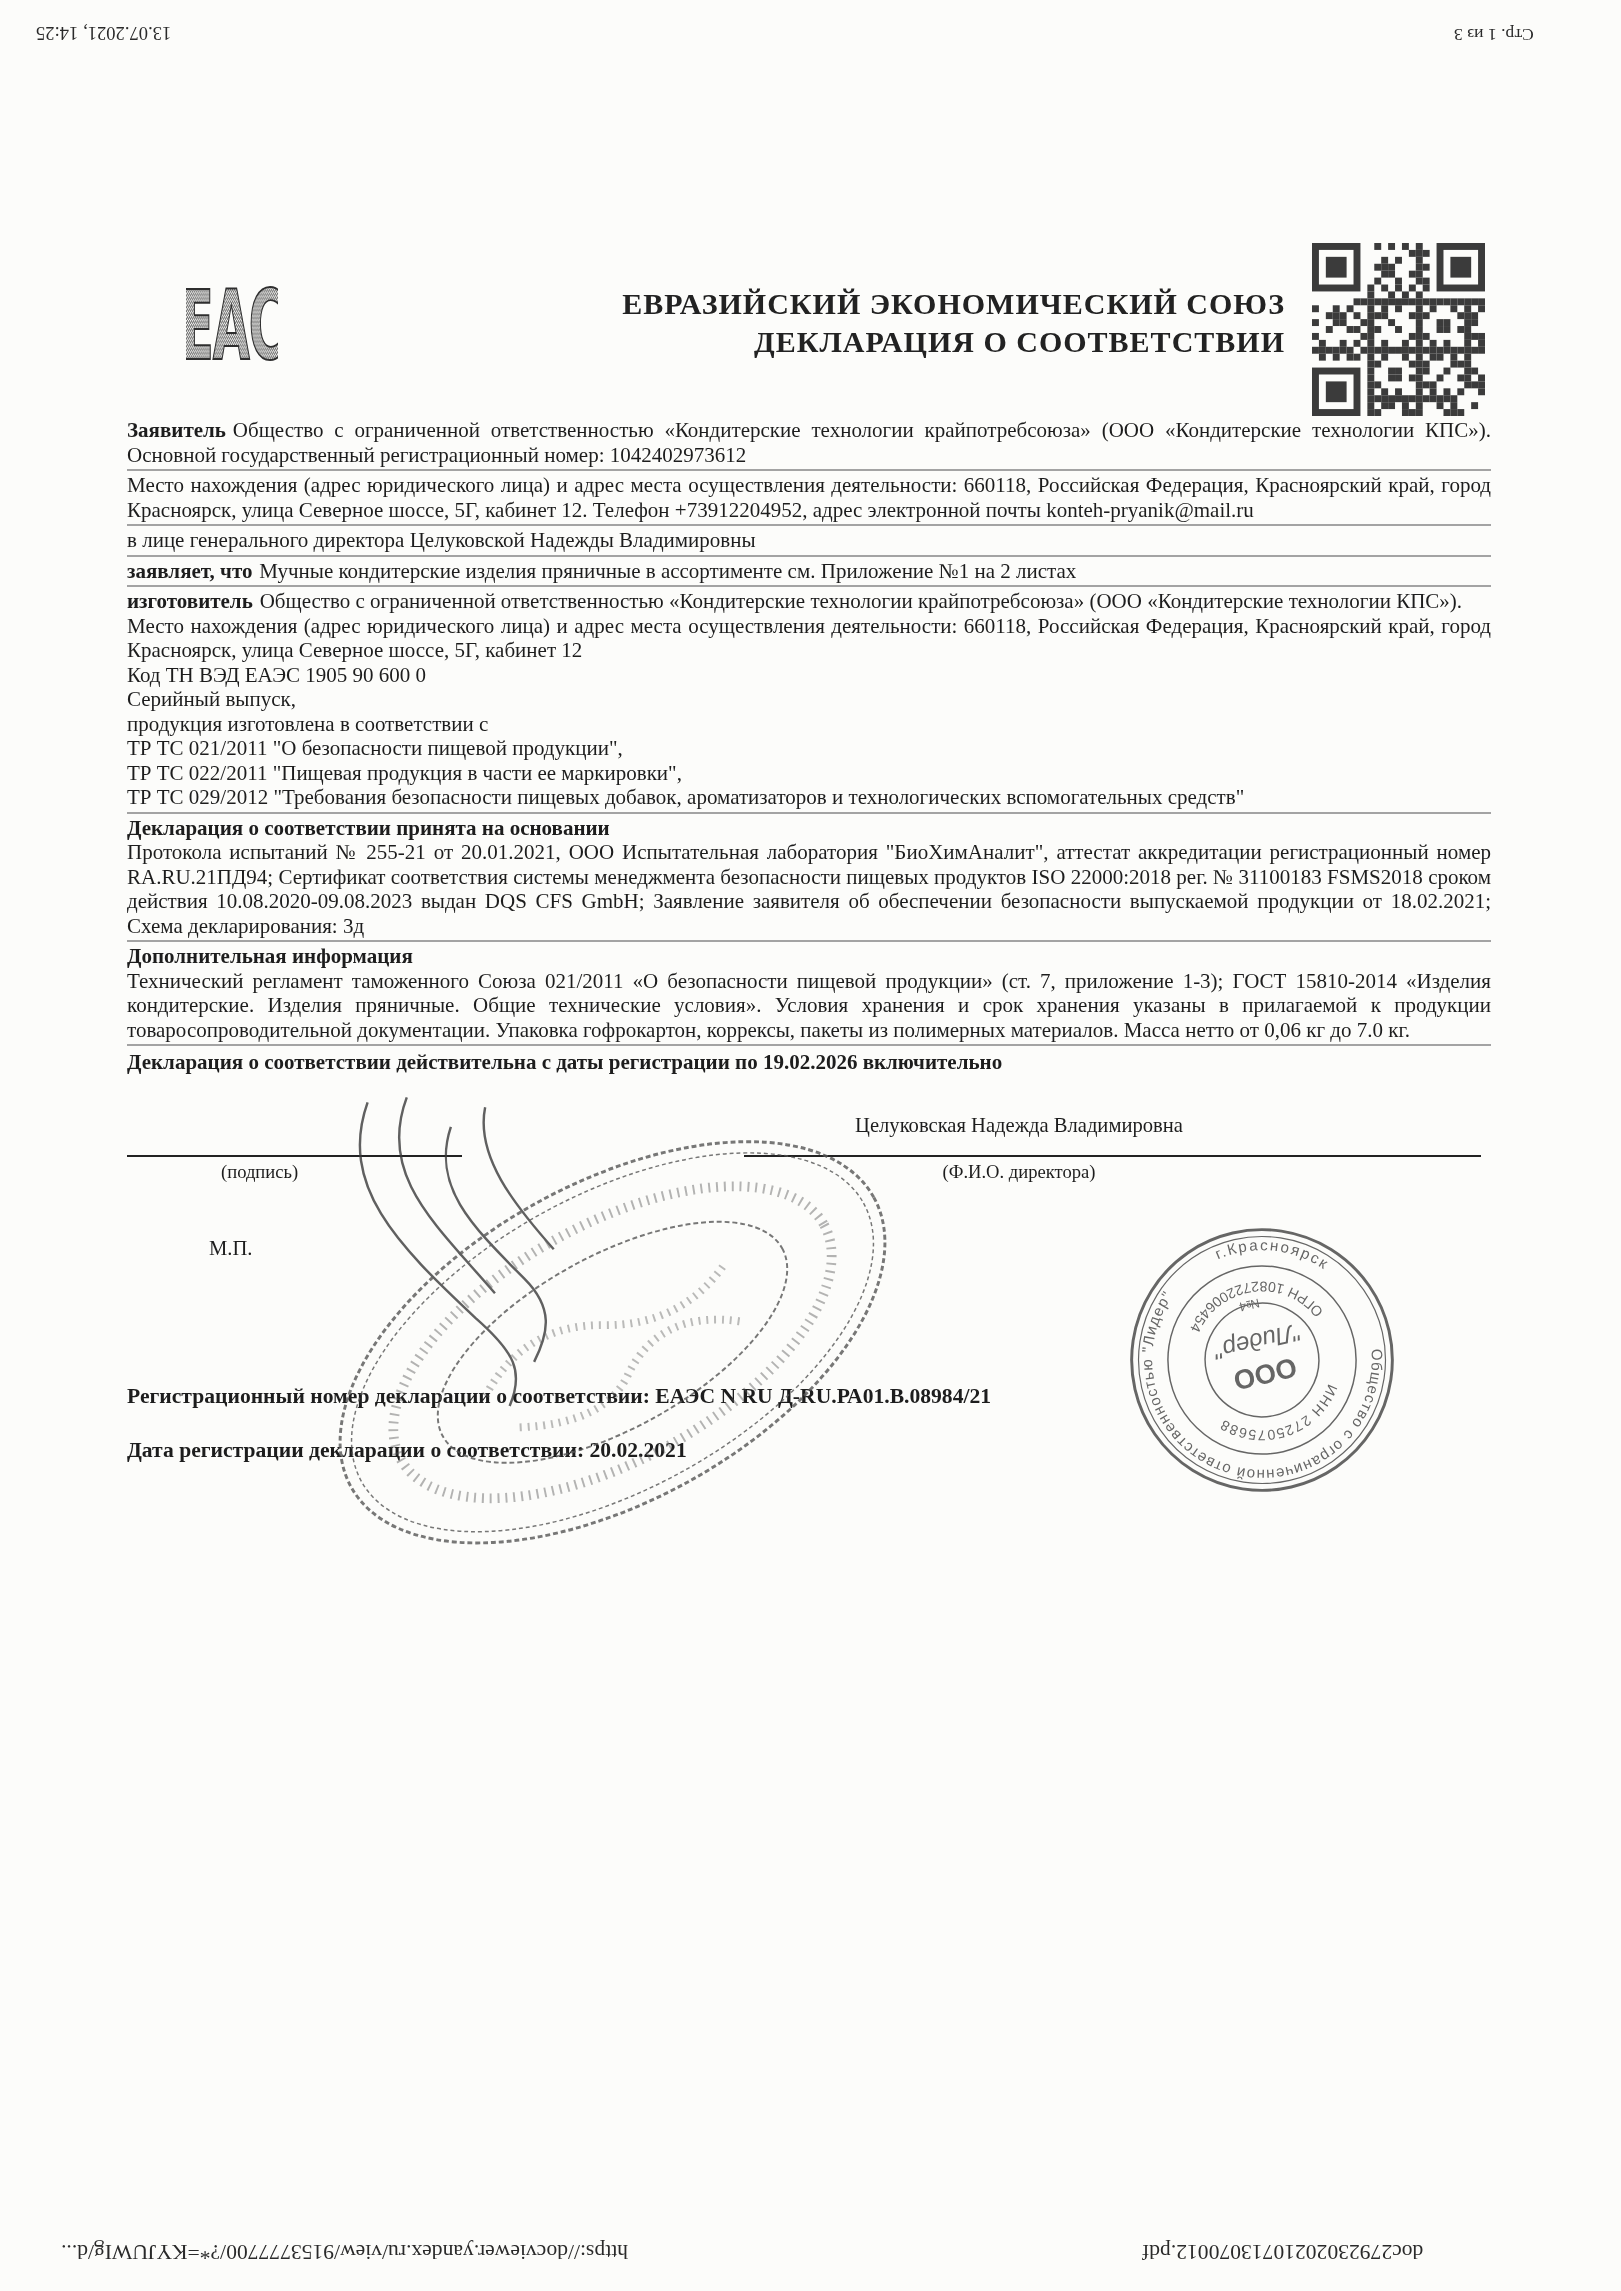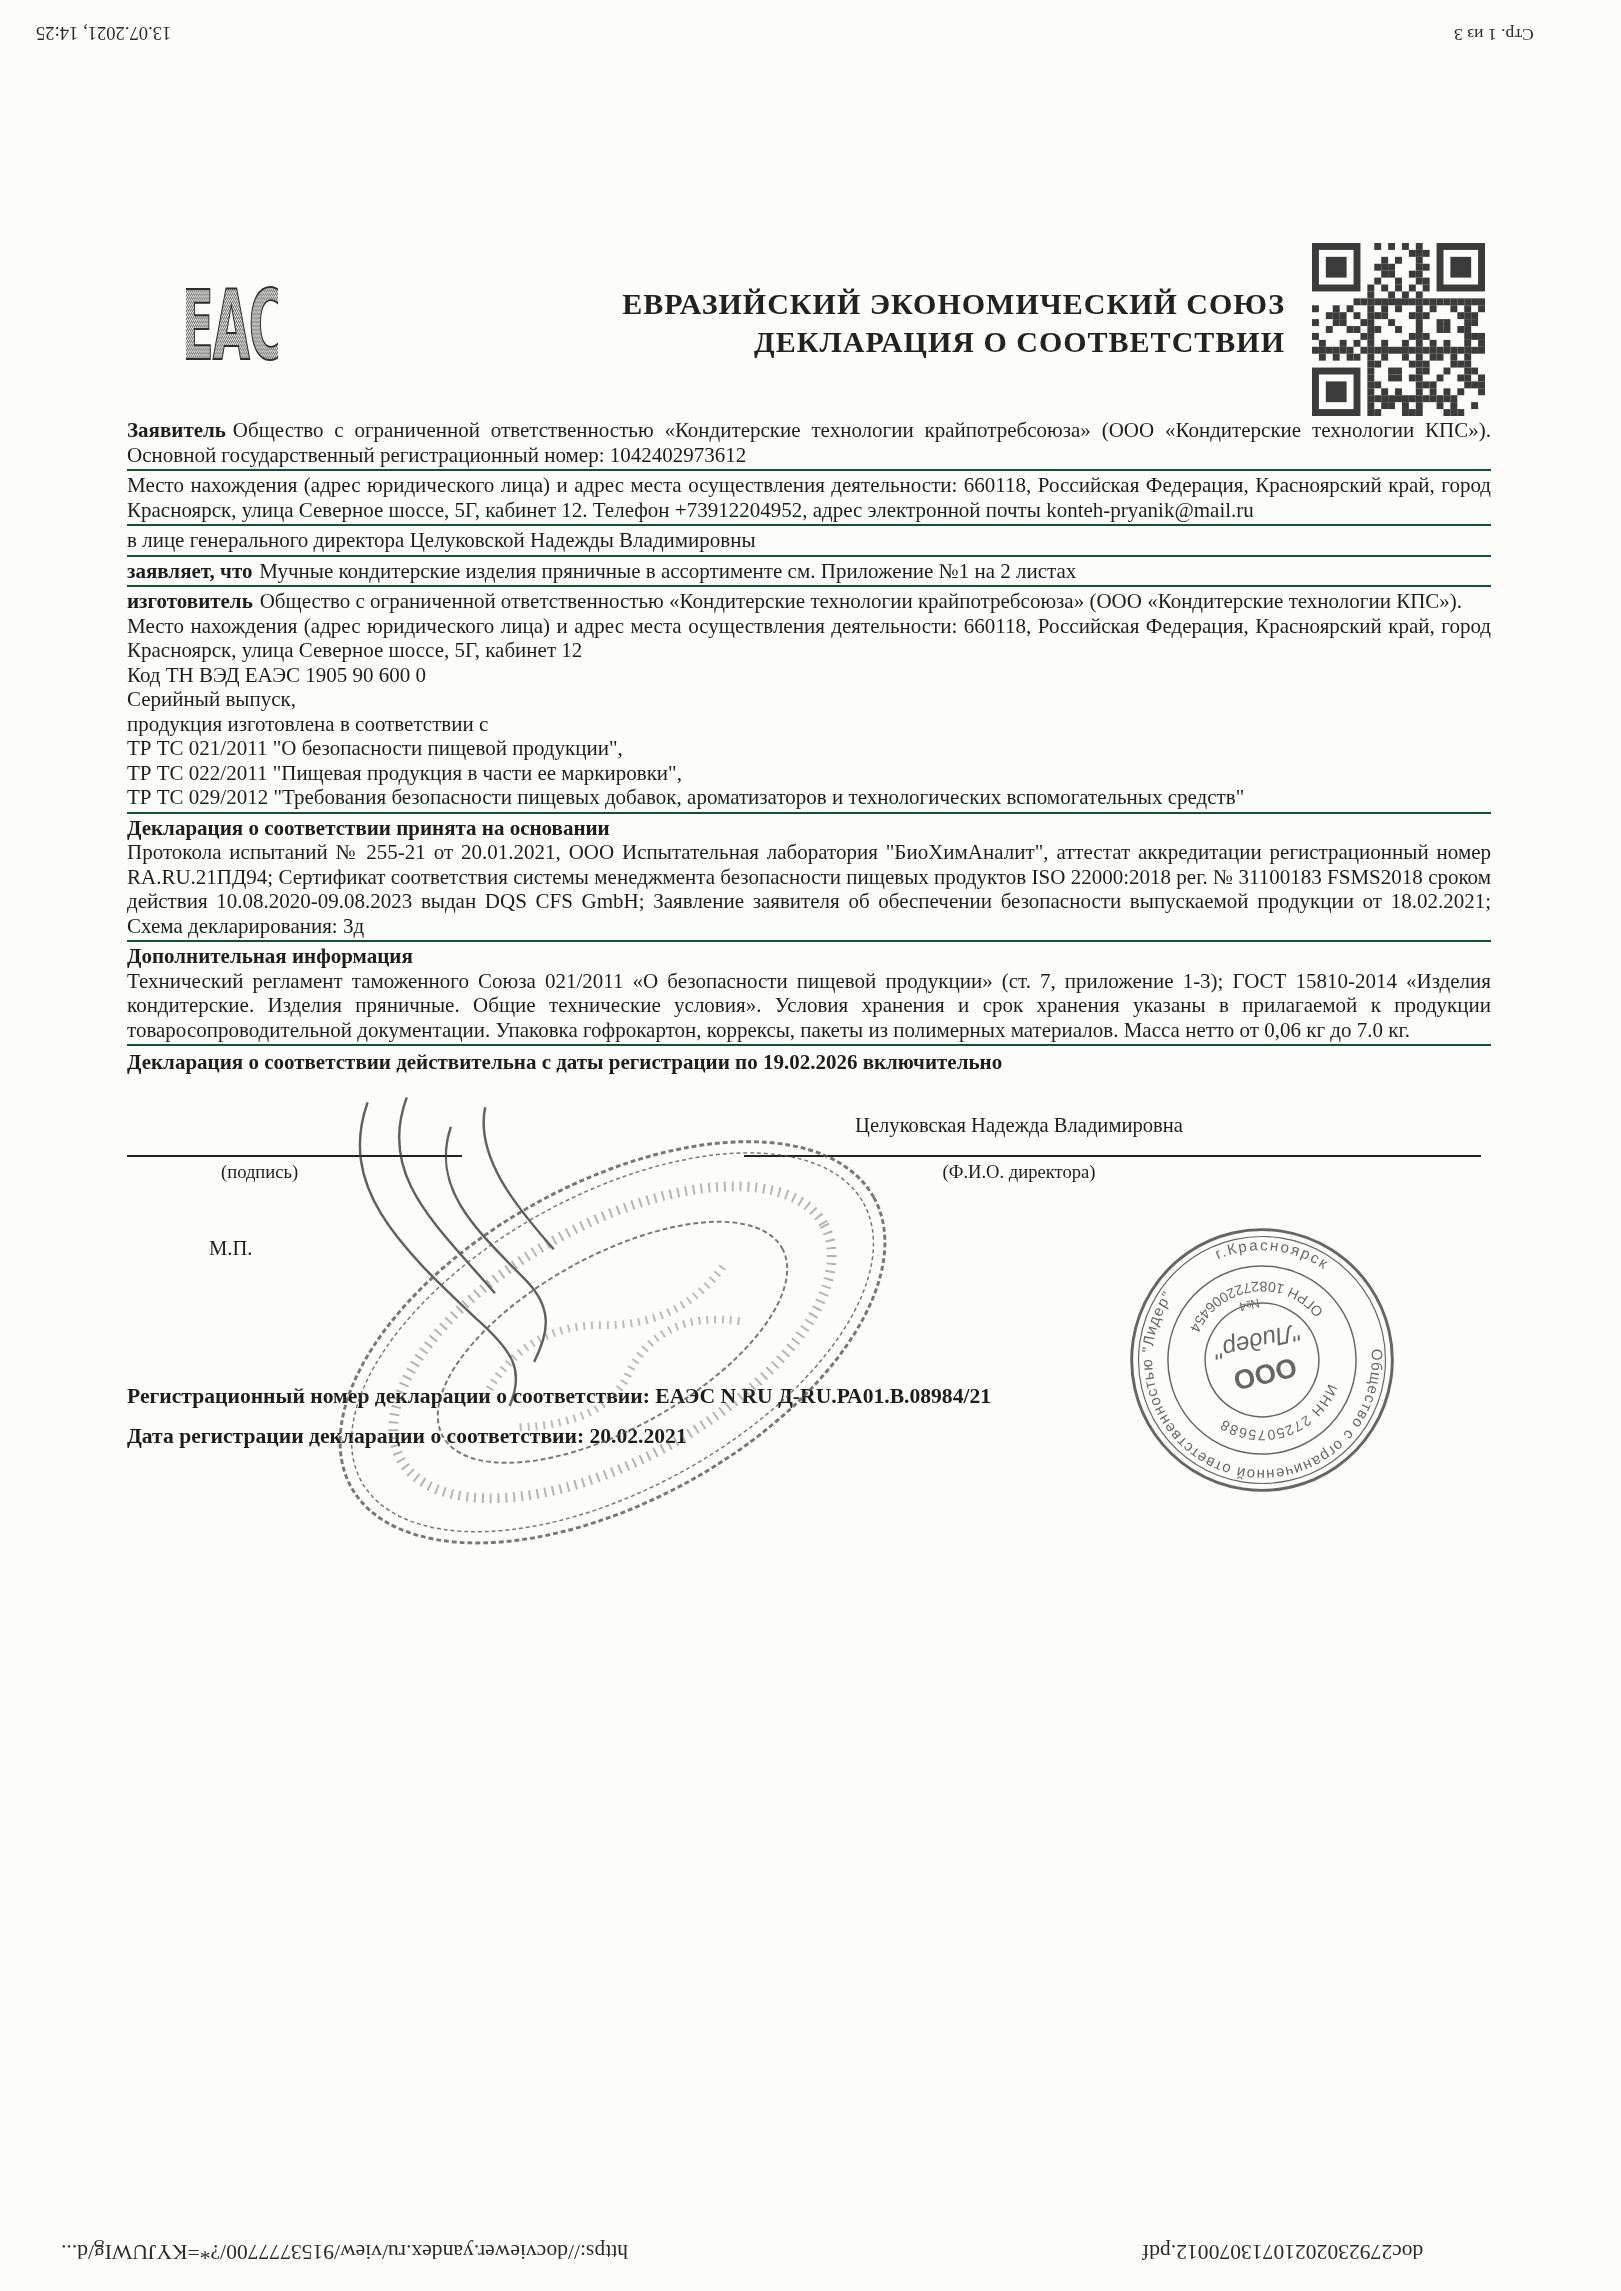--- a/index.html
+++ b/index.html
@@ -12,33 +12,33 @@
 
   .content{position:absolute;left:127px;width:1364px;top:263px;}
   .hdr{position:relative;height:155px;}
   .hdr-title{position:absolute;left:167px;right:206px;top:21.6px;text-align:right;
              font-weight:bold;font-size:30px;line-height:38px;letter-spacing:1px;color:#222;}
   .eac{position:absolute;left:59px;top:5.9px;}
   .qr{position:absolute;right:5.9px;top:-19.6px;}
 
   .row{font-size:21px;line-height:24.5px;text-align:justify;}
   .row .lead{font-weight:bold;margin-right:6.9px;}
-  .b{border-bottom:2px solid #14532d;padding-bottom:2px;margin-bottom:2px;}
+  .b{border-bottom:2px solid #a3a3a3;padding-bottom:2px;margin-bottom:2px;}
   .bold{font-weight:bold;}
   .validity{margin-top:3.9px;}
 
   .sigblock{position:relative;height:294px;margin-top:15.7px;font-size:20.6px;}
   .sig-line-left{position:absolute;left:0;top:65px;width:335px;border-top:2px solid #222;}
   .sig-label{position:absolute;left:94px;top:71px;font-size:18.6px;}
   .mp-label{position:absolute;left:82px;top:147px;font-size:20.6px;}
   .fio-name{position:absolute;left:588px;width:608px;top:23.5px;text-align:center;}
   .sig-line-right{position:absolute;left:617px;right:9.8px;top:65px;border-top:2px solid #222;}
   .fio-label{position:absolute;left:588px;width:608px;top:71px;text-align:center;font-size:18.6px;}
 
-  .regrow{font-size:21.6px;font-weight:bold;margin-bottom:15px;}
+  .regrow{font-size:21.6px;font-weight:bold;margin-bottom:29px;}
   .regrow.last{margin-bottom:0;}
 
   .stamp-left{position:absolute;left:230px;top:1068px;opacity:.8;}
   .stamp-right{position:absolute;left:1115px;top:1213px;opacity:.85;}
 </style>
 </head>
 <body>
 
 <div class="page">
 

